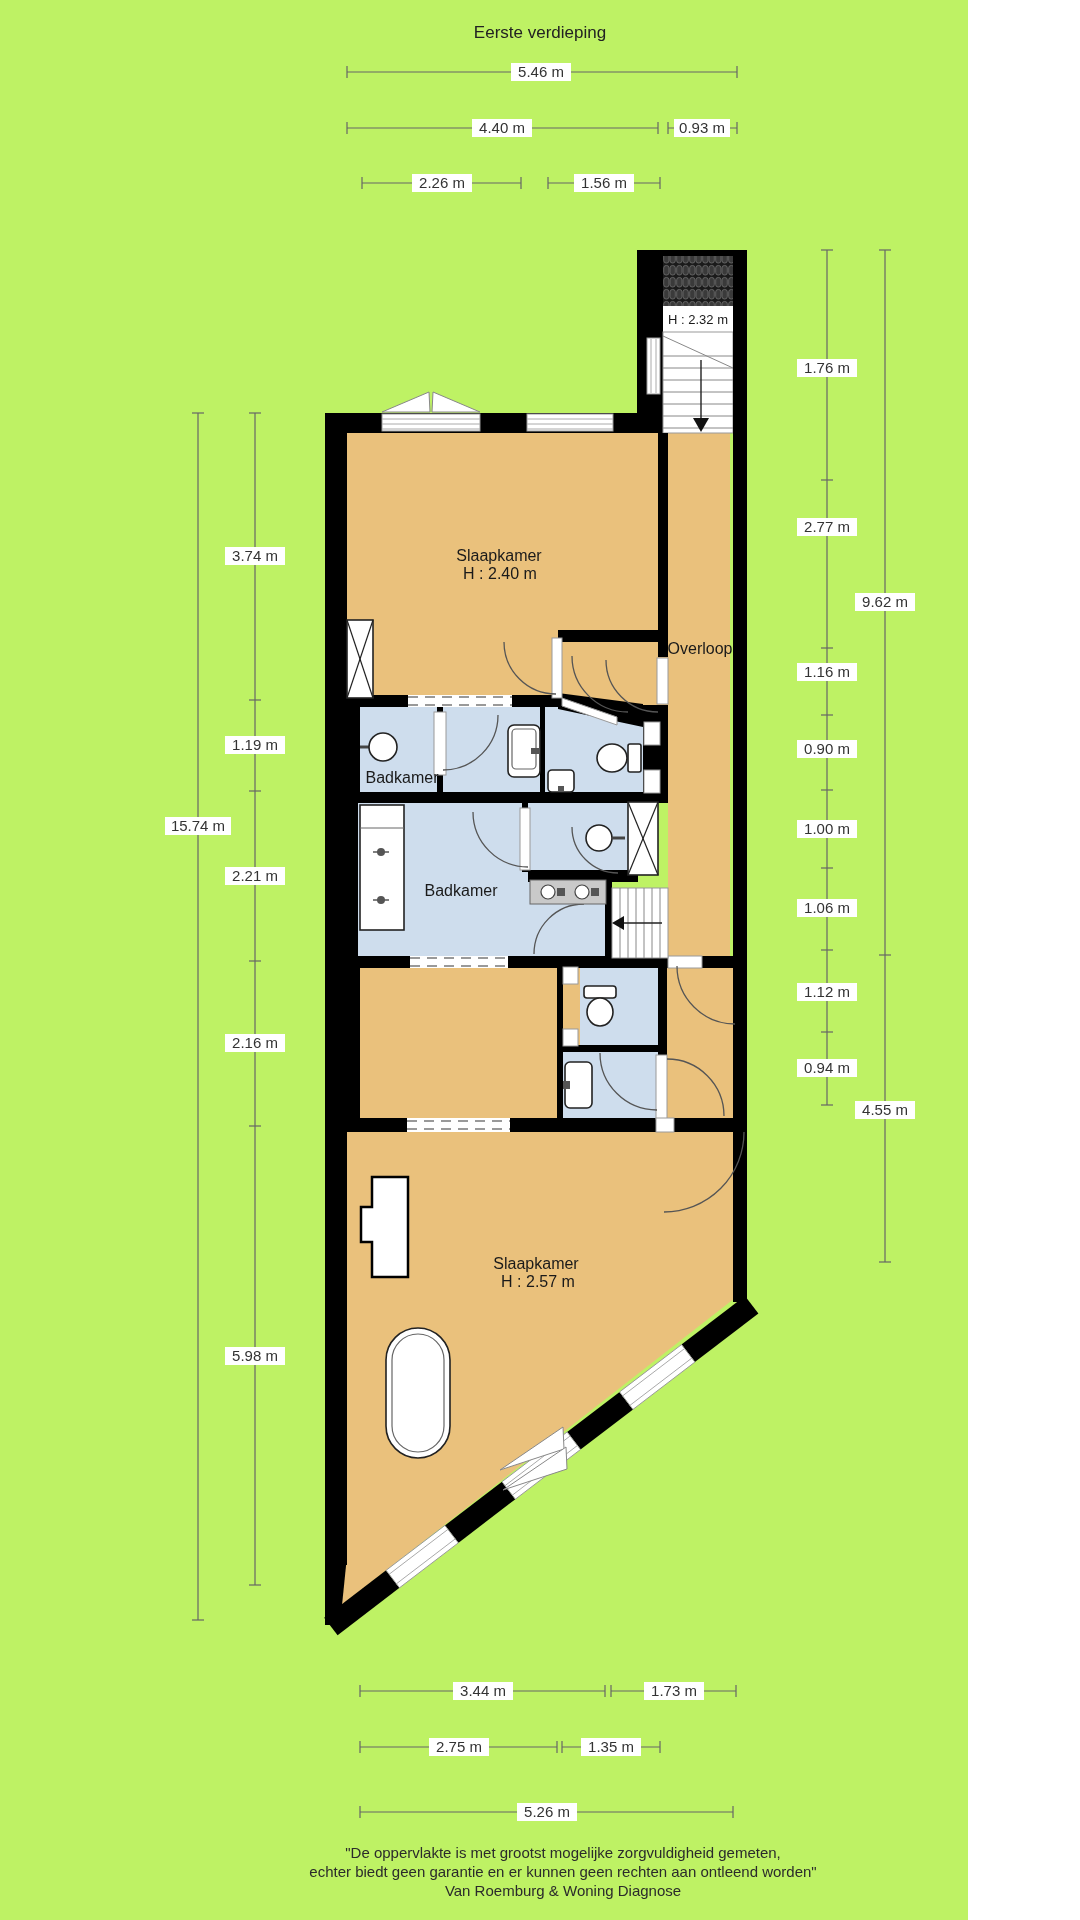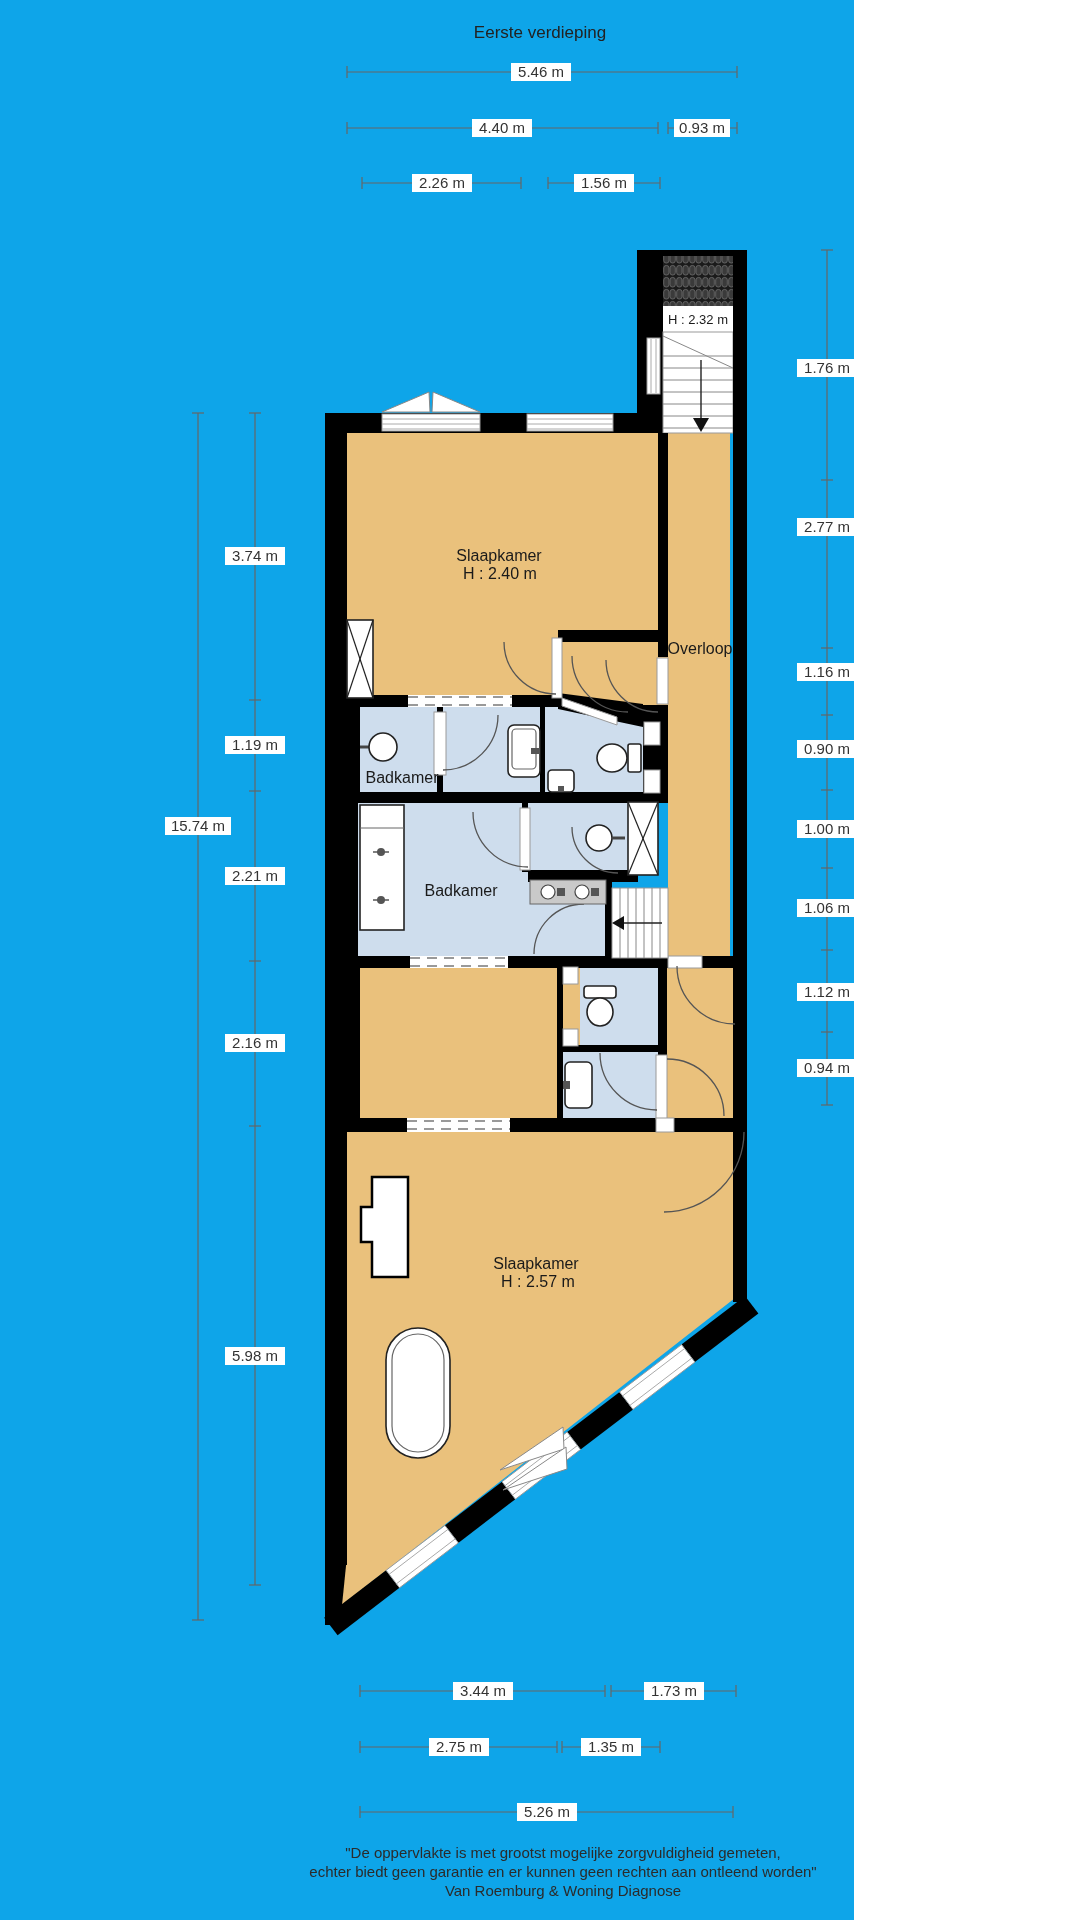--- a/index.html
+++ b/index.html
@@ -1,20 +1,20 @@
 <!DOCTYPE html>
 <html style="--wall: #000000; --room_orange: #eac17c; --room_blue: #cedded; --frame_gray: #9a9a9a; --dim_line: #666666; --counter_gray: #c9c9c9;"><head>
 <meta charset="utf-8">
 <style>
   :root{
     --wall:#000000; --room_orange:#eac17c; --room_blue:#cedded;
     --frame_gray:#9a9a9a; --dim_line:#666666; --txt:#333333; --counter_gray:#c9c9c9;
   }
   html,body{margin:0;padding:0;background:#ffffff;}
-  .canvas{position:relative;width:854px;height:1920px;background:#0ea5e9;overflow:hidden;
+  .canvas{position:relative;width:968px;height:1920px;background:#bef264;overflow:hidden;
           font-family:"Liberation Sans", sans-serif;}
   svg{position:absolute;left:0;top:0;}
   text{font-family:"Liberation Sans", sans-serif;}
   .dim{font-size:15px;fill:var(--txt);text-anchor:middle;}
   .room{font-size:16px;fill:#1a1a1a;text-anchor:middle;}
   .small{font-size:13px;fill:#1a1a1a;text-anchor:middle;}
   .title{font-size:17px;fill:#222222;text-anchor:middle;}
   .footer{font-size:15px;fill:#2b2b2b;text-anchor:middle;}
   .dimline{stroke:var(--dim_line);stroke-width:1.2;}
   .labelbg{fill:#ffffff;}

